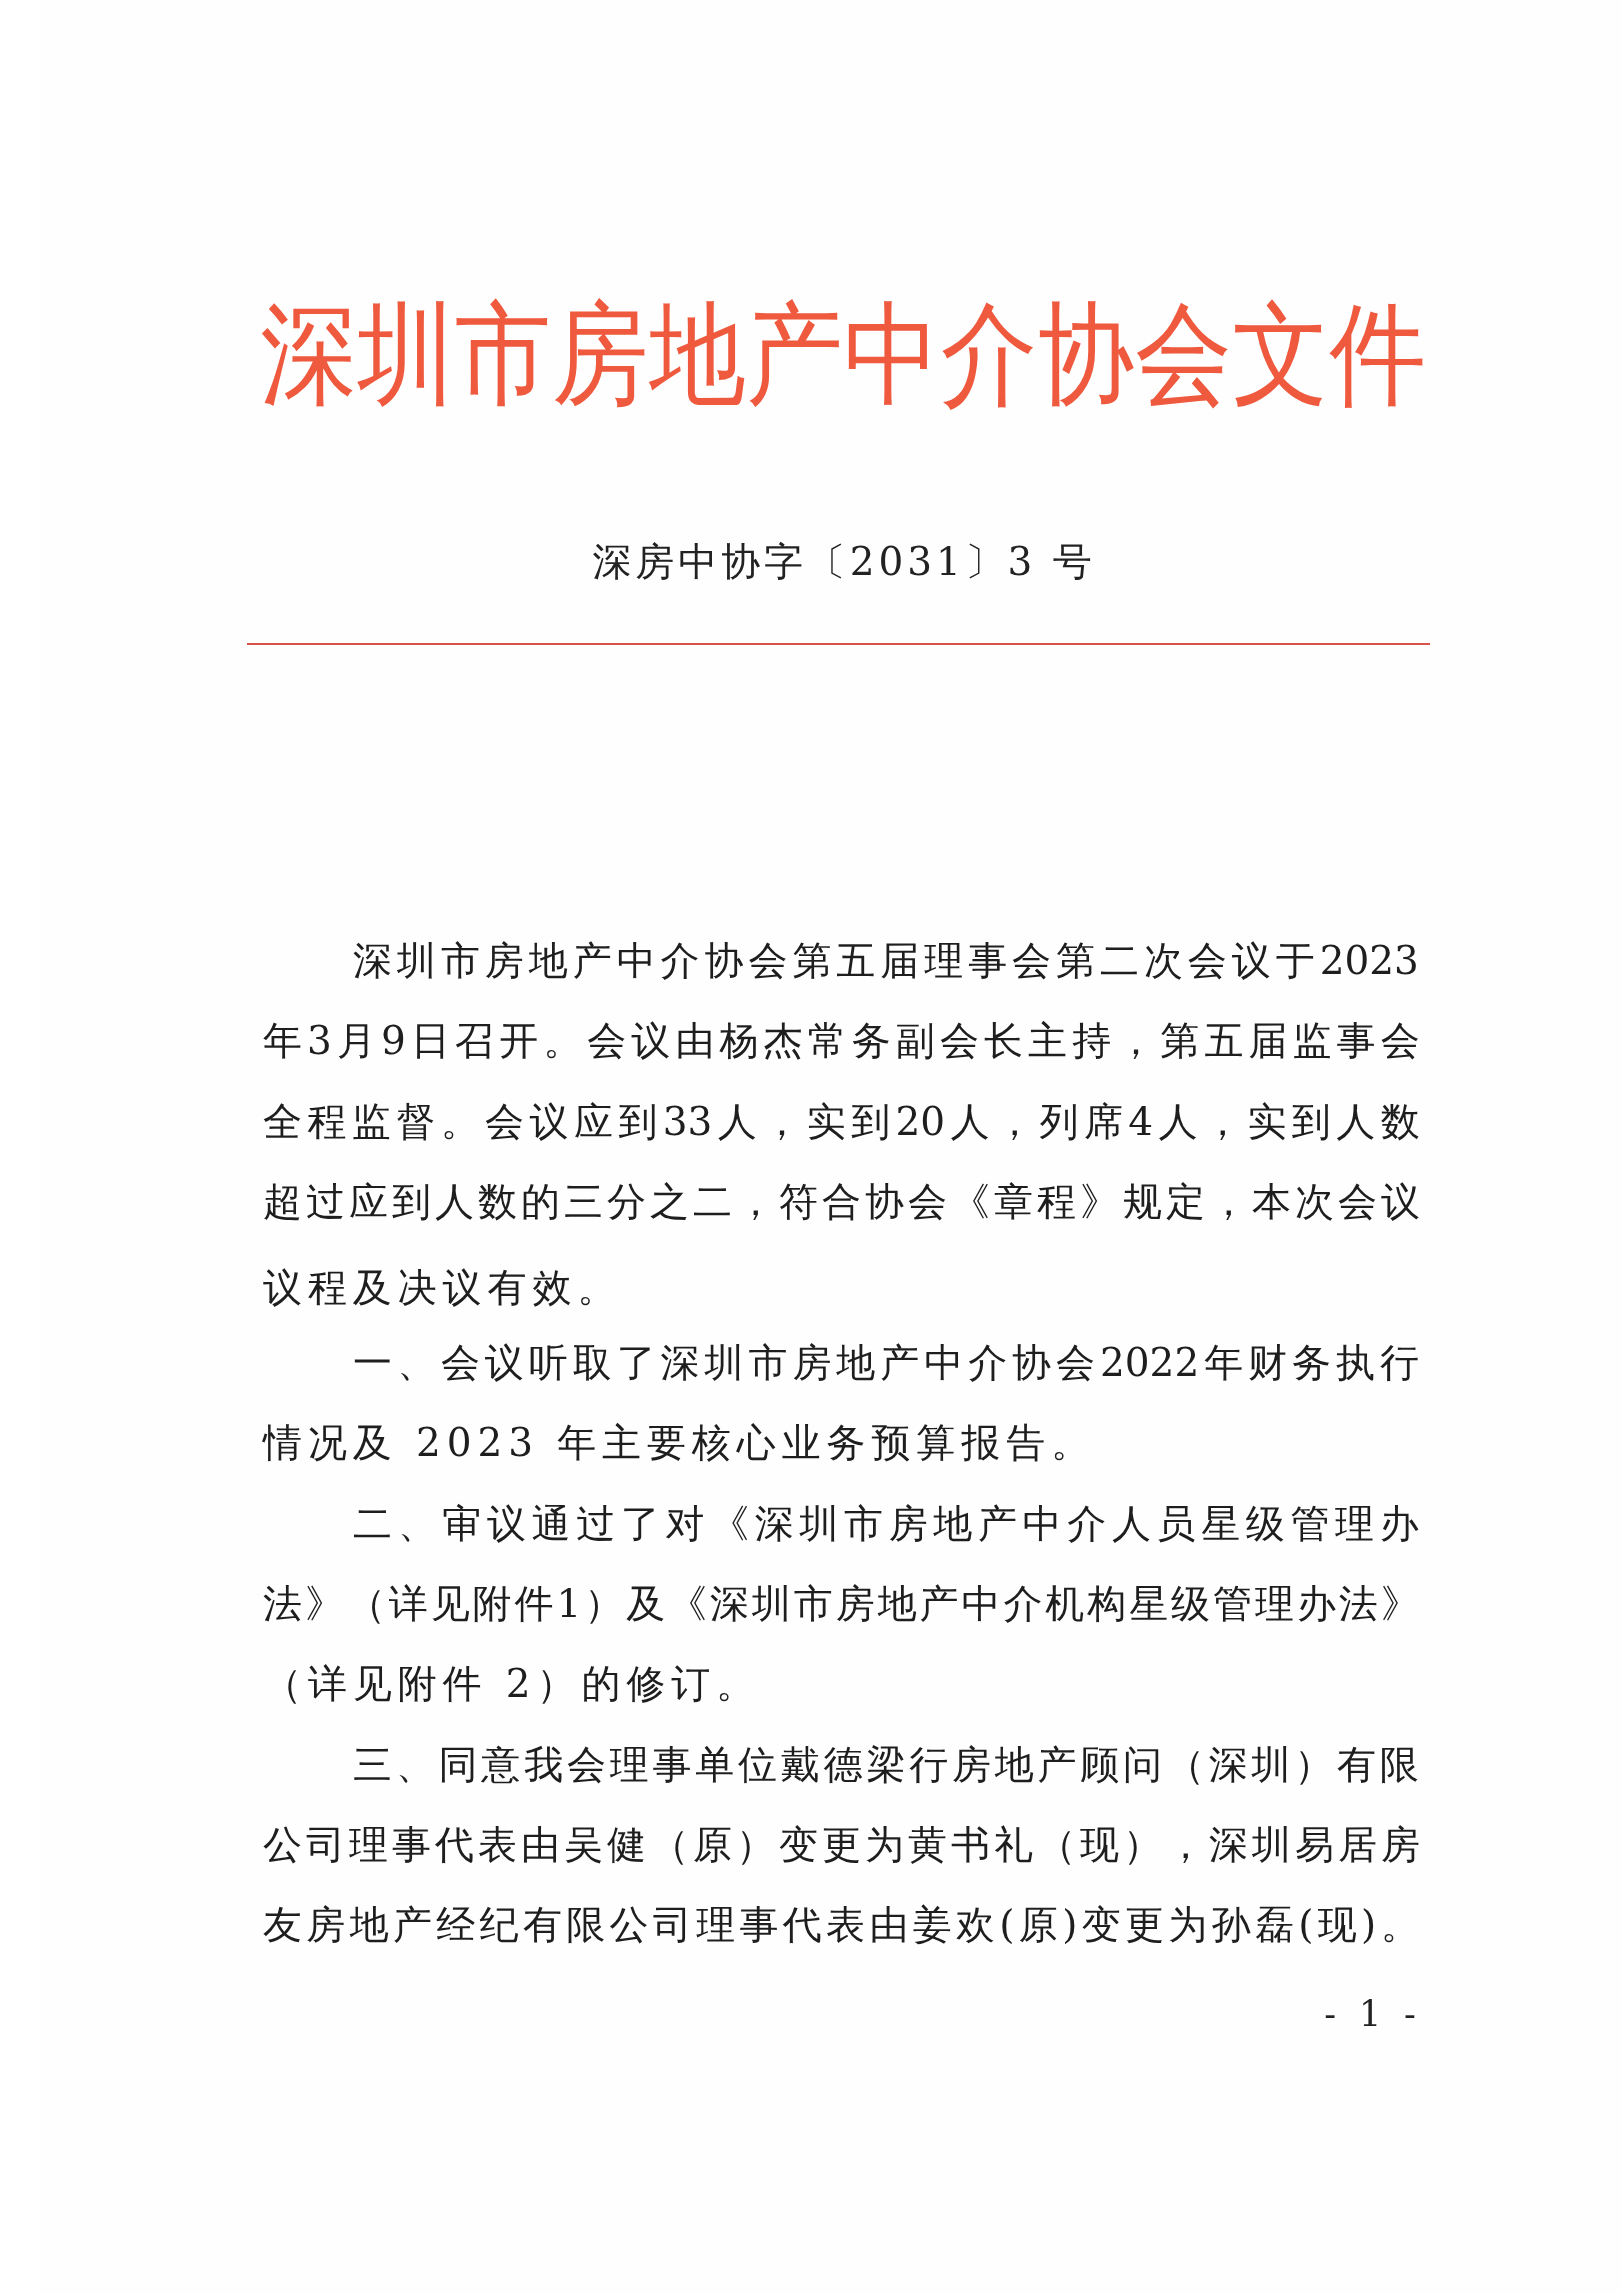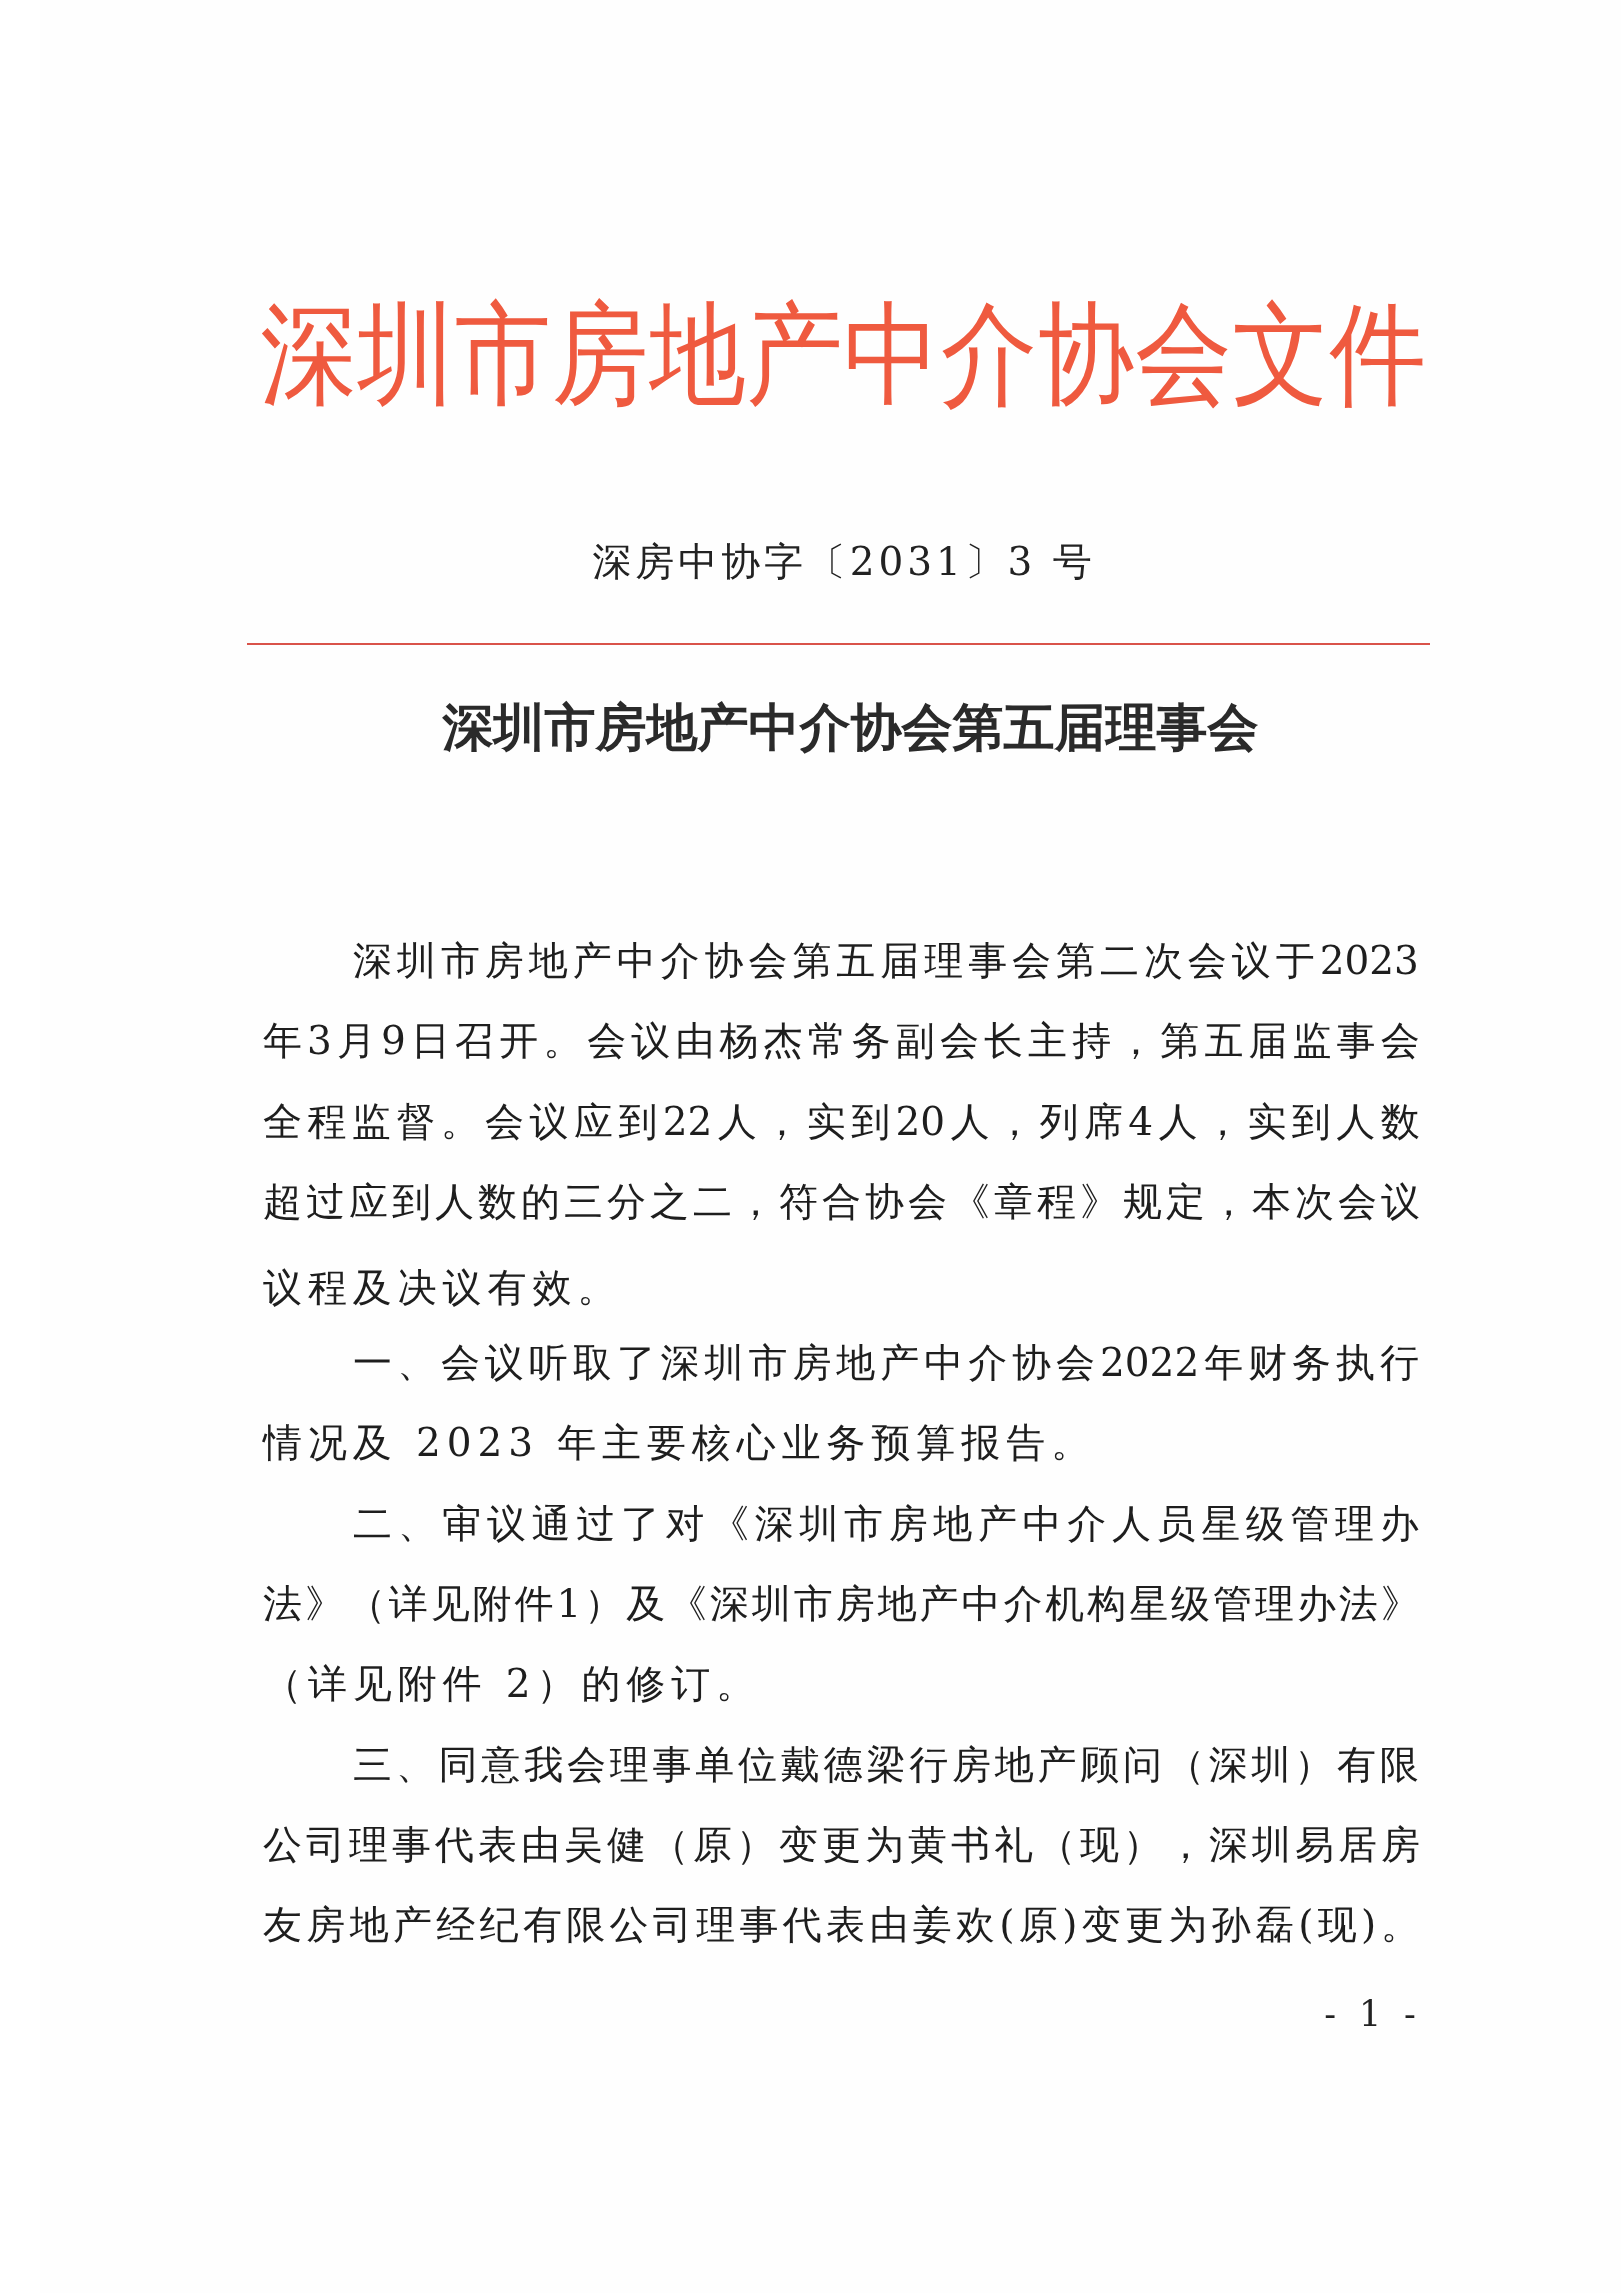--- a/index.html
+++ b/index.html
@@ -110,21 +110,20 @@
 <body>
 
 <div class="page">
 
   <div class="masthead">深圳市房地产中介协会文件</div>
 
   <div class="docnum">深房中协字〔2031〕3 号</div>
 
   <div class="redrule"></div>
 
-  <div class="title l1">深圳市房地产中介协会第五届理事会</div>
 
   <div class="body">
 
     <div class="line indent" style="top:0px;">
         <span>深</span>
         <span>圳</span>
         <span>市</span>
         <span>房</span>
         <span>地</span>
         <span>产</span>
@@ -178,21 +177,21 @@
     <div class="line" style="top:161px;">
         <span>全</span>
         <span>程</span>
         <span>监</span>
         <span>督</span>
         <span>。</span>
         <span>会</span>
         <span>议</span>
         <span>应</span>
         <span>到</span>
-        <span>22</span>
+        <span>33</span>
         <span>人</span>
         <span>，</span>
         <span>实</span>
         <span>到</span>
         <span>20</span>
         <span>人</span>
         <span>，</span>
         <span>列</span>
         <span>席</span>
         <span>4</span>

